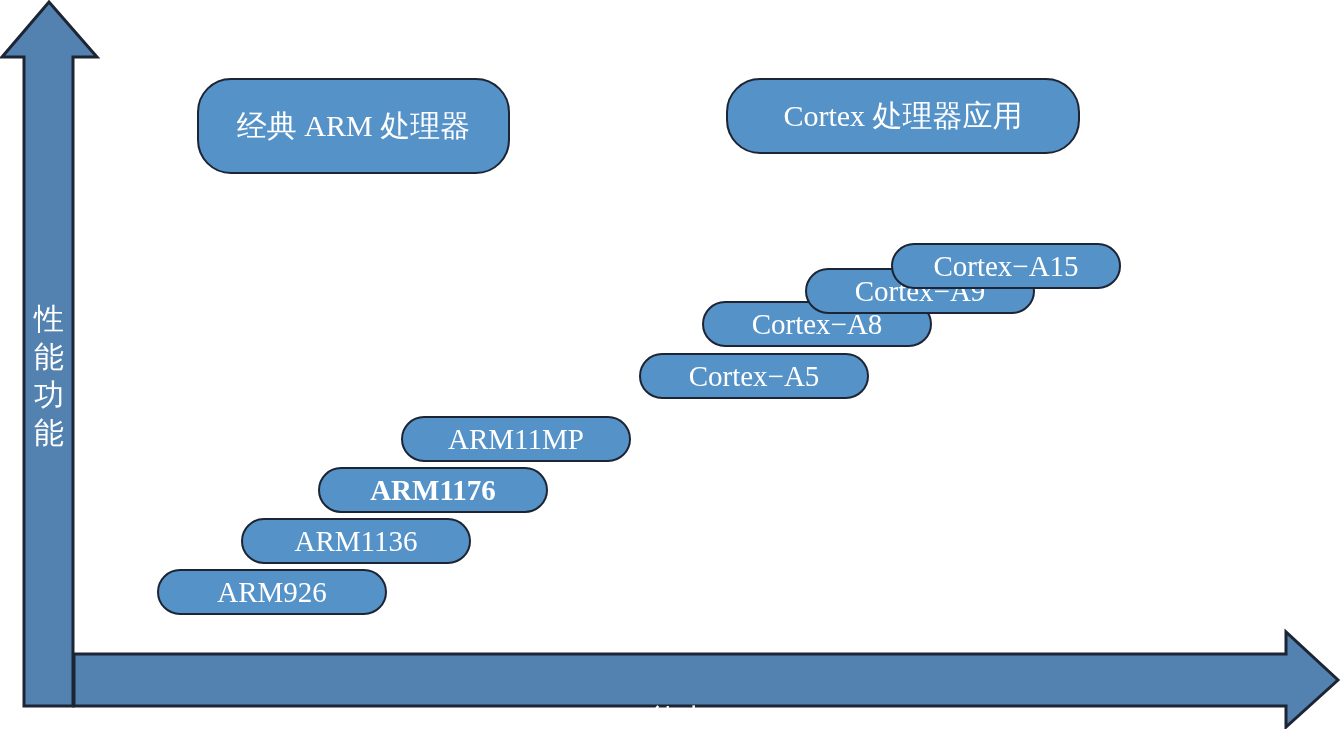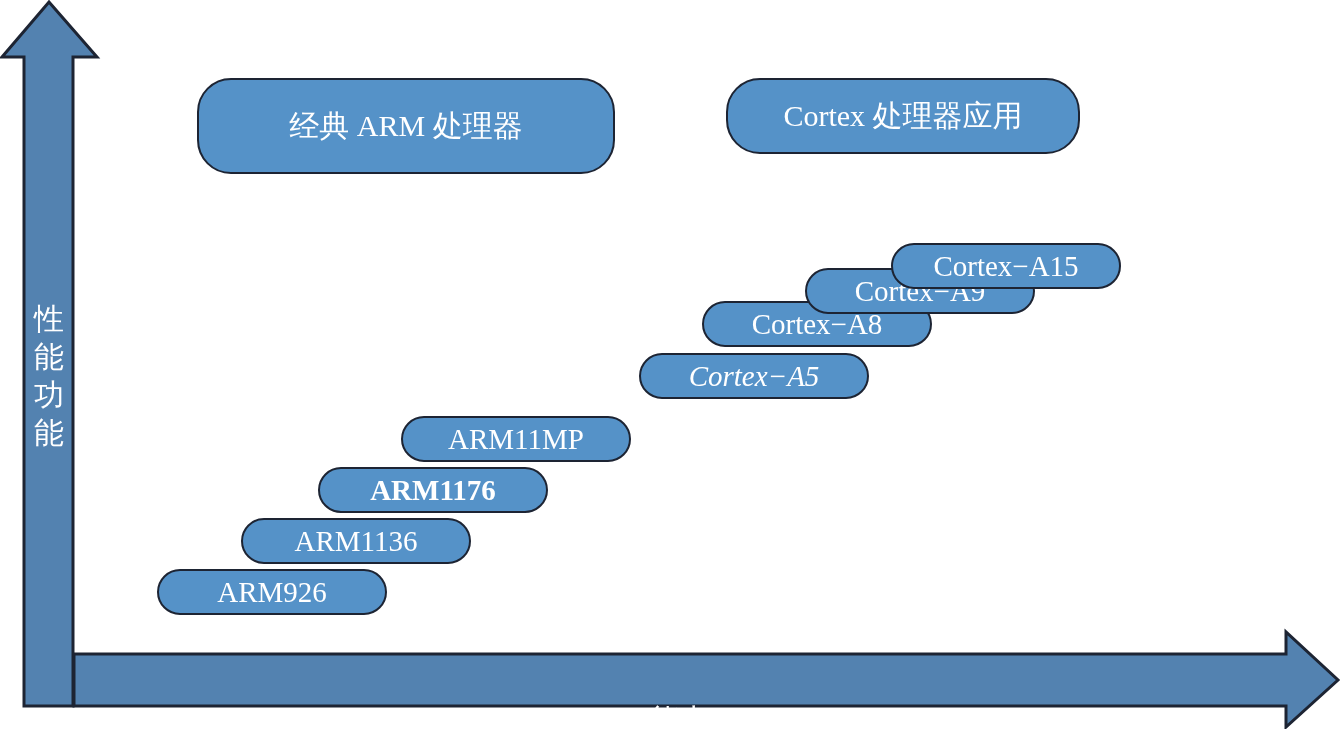--- a/index.html
+++ b/index.html
@@ -28,24 +28,24 @@
 </svg>
 
 <div id="y-label" class="axis-label">
   <span>性</span>
   <span>能</span>
   <span>功</span>
   <span>能</span>
 </div>
 <div id="x-label" class="axis-label">能力</div>
 
-<div class="pill header" style="left:197px; top:78px; width:418px; height:96px;">经典 ARM 处理器</div>
+<div class="pill header" style="left:197px; top:78px; width:313px; height:96px;">经典 ARM 处理器</div>
 <div class="pill header" style="left:726px; top:78px; width:354px; height:76px;">Cortex 处理器应用</div>
 
 <div class="pill proc" style="left:157px; top:569px;">ARM926</div>
 <div class="pill proc" style="left:241px; top:518px;text-align:center;">ARM1136</div>
 <div class="pill proc" style="left:318px; top:467px;font-weight:bold;">ARM1176</div>
 <div class="pill proc" style="left:401px; top:416px;">ARM11MP</div>
 
-<div class="pill proc" style="left:639px; top:353px;font-style:italic;">Cortex−A5</div>
+<div class="pill proc" style="left:639px; top:353px;">Cortex−A5</div>
 <div class="pill proc" style="left:702px; top:301px;">Cortex−A8</div>
 <div class="pill proc" style="left:805px; top:268px;">Cortex−A9</div>
 <div class="pill proc" style="left:891px; top:199px;margin-top:44px;">Cortex−A15</div>
 
 </body></html>

